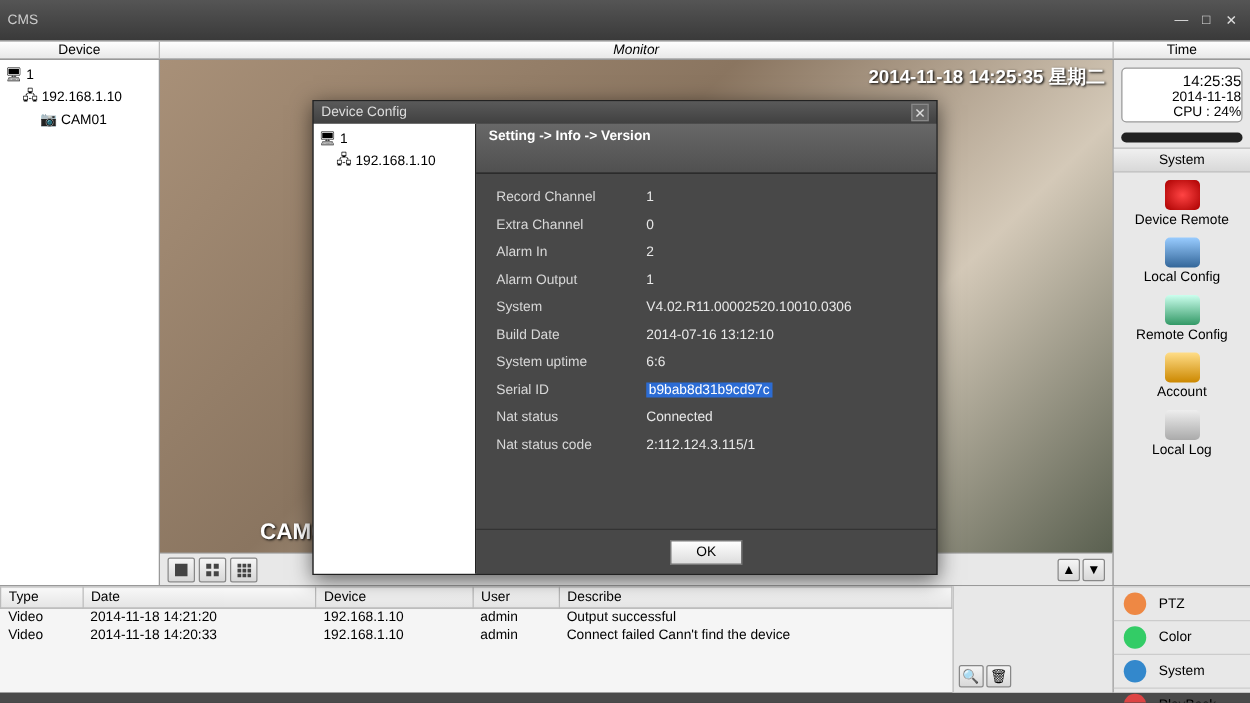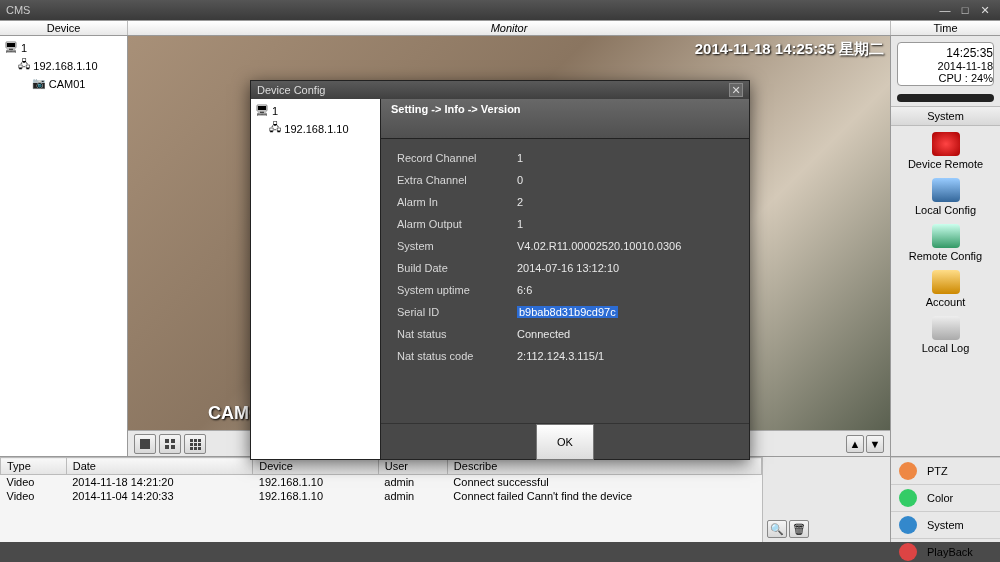--- a/index.html
+++ b/index.html
@@ -1,19 +1,19 @@
 <!DOCTYPE html>
 <html><head>
 <meta charset="utf-8">
 <style>
 * { margin: 0; padding: 0; box-sizing: border-box; font-family: Tahoma, Arial, sans-serif; font-size: 11px; }
 body { background: #4a4a4a; width: 1000px; height: 562px; overflow: hidden; position: relative; }
 
 
-.titlebar { height: 20px; background: linear-gradient(#555, #3a3a3a); display: flex; align-items: center; padding: 0 6px; color: #ccc; }
+.titlebar { height: 32px; background: linear-gradient(#555, #3a3a3a); display: flex; align-items: center; padding: 0 6px; color: #ccc; }
 .titlebar .title { flex: 1; font-size: 11px; }
 .titlebar .winctrl { width: 18px; height: 14px; margin-left: 2px; display: flex; align-items: center; justify-content: center; color: #ddd; cursor: pointer; }
 
 
 .labelbar { height: 16px; background: linear-gradient(#fff, #e8e8e8); border-top: 1px solid #999; border-bottom: 1px solid #999; display: flex; }
 .labelbar .lb-left { width: 128px; text-align: center; line-height: 14px; border-right: 1px solid #bbb; }
 .labelbar .lb-center { flex: 1; text-align: center; line-height: 14px; font-style: italic; }
 .labelbar .lb-right { width: 110px; text-align: center; line-height: 14px; border-left: 1px solid #bbb; }
 
 
@@ -60,21 +60,21 @@
 .modal-body { flex: 1; display: flex; }
 .modal-tree { width: 130px; background: #fff; border-right: 1px solid #222; padding: 4px; }
 .modal-main { flex: 1; display: flex; flex-direction: column; background: #484848; }
 .breadcrumb { height: 40px; background: linear-gradient(#686868,#505050); color: #fff; font-weight: bold; padding: 4px 10px; border-bottom: 1px solid #222; }
 .info-rows { flex: 1; padding: 8px 16px; color: #d8d8d8; }
 .info-row { display: flex; padding: 5px 0; }
 .info-row .k { width: 120px; }
 .info-row .v { color: #e8e8e8; }
 .info-row .v.selected { background: #2c6cd4; color: #fff; padding: 0 2px; }
 .modal-foot { height: 36px; display: flex; align-items: center; justify-content: center; border-top: 1px solid #333; }
-.okbtn { width: 58px; height: 36px; background: linear-gradient(#fff,#dcdcdc); border: 1px solid #777; cursor: pointer; }
+.okbtn { width: 58px; height: 20px; background: linear-gradient(#fff,#dcdcdc); border: 1px solid #777; cursor: pointer; }
 </style>
 </head>
 <body>
 
 <div class="titlebar">
   <span class="title">CMS</span>
   <div class="winctrl">—</div>
   <div class="winctrl">□</div>
   <div class="winctrl">✕</div>
 </div>
@@ -172,25 +172,25 @@
             <th>User</th>
             <th>Describe</th>
           </tr>
         </thead>
       <tbody id="log-body">
           <tr>
             <td>Video</td>
             <td>2014-11-18 14:21:20</td>
             <td>192.168.1.10</td>
             <td>admin</td>
-            <td>Connect successful</td>
+            <td>Output successful</td>
           </tr>
           <tr>
             <td>Video</td>
-            <td>2014-11-04 14:20:33</td>
+            <td>2014-11-18 14:20:33</td>
             <td>192.168.1.10</td>
             <td>admin</td>
             <td>Connect failed Cann't find the device</td>
           </tr>
         </tbody>
     </table>
   </div>
   <div class="log-search">
     <div class="sbtn">🔍</div>
     <div class="sbtn">🗑</div>

